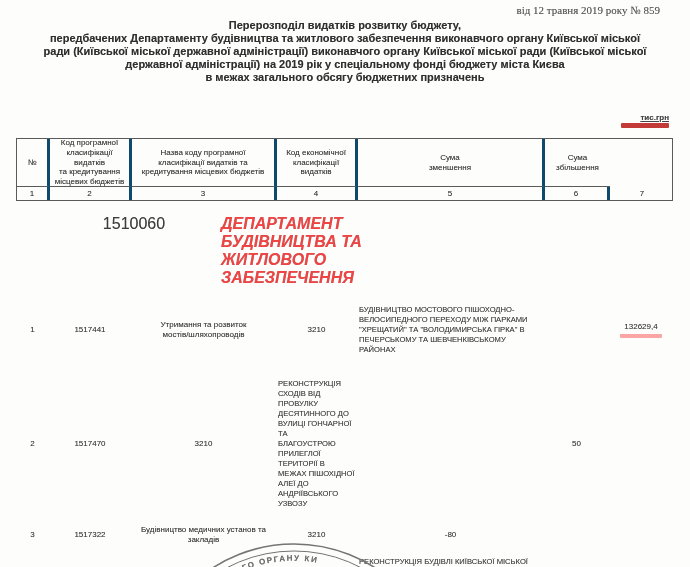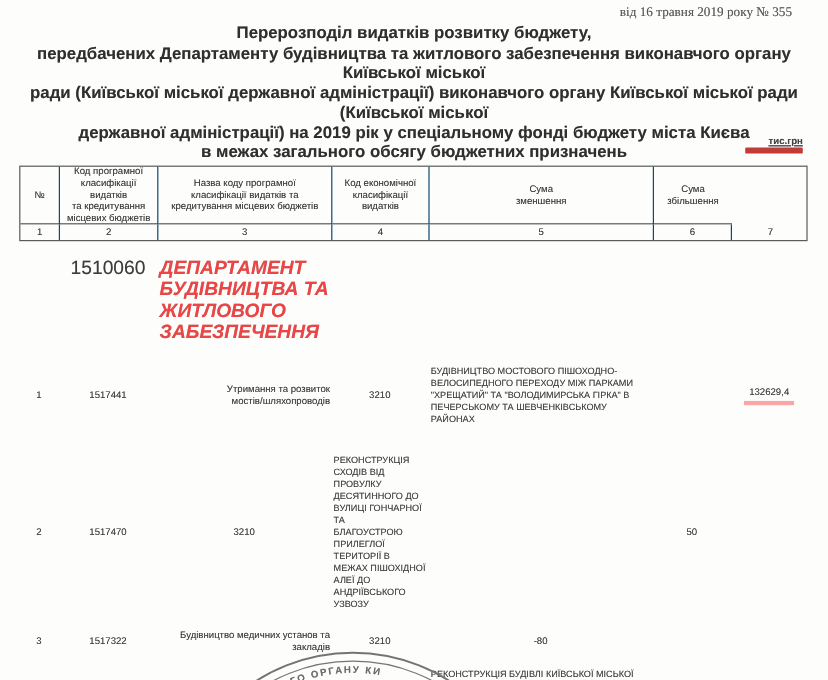--- a/index.html
+++ b/index.html
@@ -8,50 +8,50 @@
     background:#fdfdfc; overflow:hidden;
     font-family:"Liberation Sans", sans-serif; color:#3d3d3d;
     text-shadow:0 0 .4px rgba(60,60,60,.45);
   }
   .date-line {
     position:absolute; top:4px; right:30px;
     font-family:"Liberation Serif", serif; font-size:11px; color:#5a5a5a;
   }
   .title-block {
     position:absolute; top:19px; left:24px; right:24px;
-    text-align:center; font-weight:bold; font-size:14px; line-height:1.18; color:#2f2f2f;
+    text-align:center; font-weight:bold; font-size:11px; line-height:1.18; color:#2f2f2f;
   }
   .units {
     position:absolute; top:113px; right:21px; width:48px;
     font-size:8px; color:#444; text-align:right; font-weight:bold;text-decoration:underline;
   }
   .units .red-bar { height:5px; background:#c23b38; margin-top:1px; border-radius:1px; }
 
   .budget-table { position:absolute; left:16px; top:138px; width:657px; }
   .grid-row { display:grid; grid-template-columns:33px 82px 145px 81px 187px 65px 64px; }
 
   .thead { border:1px solid #5a5a5a; }
   .thead .cell {
     display:flex; align-items:center; justify-content:center;
     text-align:center; font-size:8px; line-height:1.22; color:#3a3a3a;
     white-space:pre-line; padding:2px 1px; box-sizing:border-box;
-    border-right:1px solid #0c4a6e;
+    border-right:3px solid #0c4a6e;
   }
   .thead .cell:last-child { border-right:none; }
   .thead .label-row .cell { height:48px; border-bottom:1px solid #5a5a5a; }
   .thead .num-row .cell { height:13px; padding:0; }
 
   .tbody .row { align-items:center; font-size:8px; line-height:1.25; }
   .cell-num, .cell-code, .cell-econ, .cell-dec, .cell-inc { text-align:center; }
-  .cell-name { text-align:right; white-space:pre-line; padding:0 1px; }
+  .cell-name { text-align:center; white-space:pre-line; padding:0 1px; }
   .cell-obj {
     text-align:left; white-space:pre-line; font-size:7.6px; line-height:10px;
     padding-left:2px; color:#3f3f3f;
   }
-  .dept-row { margin-top:14px; align-items:start; }
+  .dept-row { margin-top:14px; align-items:start;gap:44px; }
   .dept-row .cell-name {
     text-align:left; font-weight:bold; font-style:italic;
     color:#ef4444; text-transform:uppercase; padding-left:2px;
   }
   .row-1 { margin-top:18px; }
   .row-2 { margin-top:24px; }
   .row-3 { margin-top:16px; }
   .row-4 { margin-top:12px; }
 
   .red-underline {
@@ -64,21 +64,21 @@
   .stamp text {
     font-family:"Liberation Sans", sans-serif; font-size:8px;
     fill:#6d6d6d; letter-spacing:1.5px; font-weight:bold;
   }
 </style>
 </head>
 <body>
 
 <div class="page">
 
-  <div class="date-line">від 16 травня 2019 року  № 355</div>
+  <div class="date-line">від 12 травня 2019 року  № 859</div>
 
   <div class="title-block">
     <div>Перерозподіл видатків розвитку бюджету,</div>
     <div>передбачених Департаменту будівництва та житлового забезпечення  виконавчого органу Київської міської</div>
     <div>ради (Київської міської державної адміністрації) виконавчого органу Київської міської ради (Київської міської</div>
     <div>державної адміністрації) на 2019 рік у спеціальному фонді бюджету міста Києва</div>
     <div>в межах загального обсягу бюджетних призначень</div>
   </div>
 
   <div class="units">

